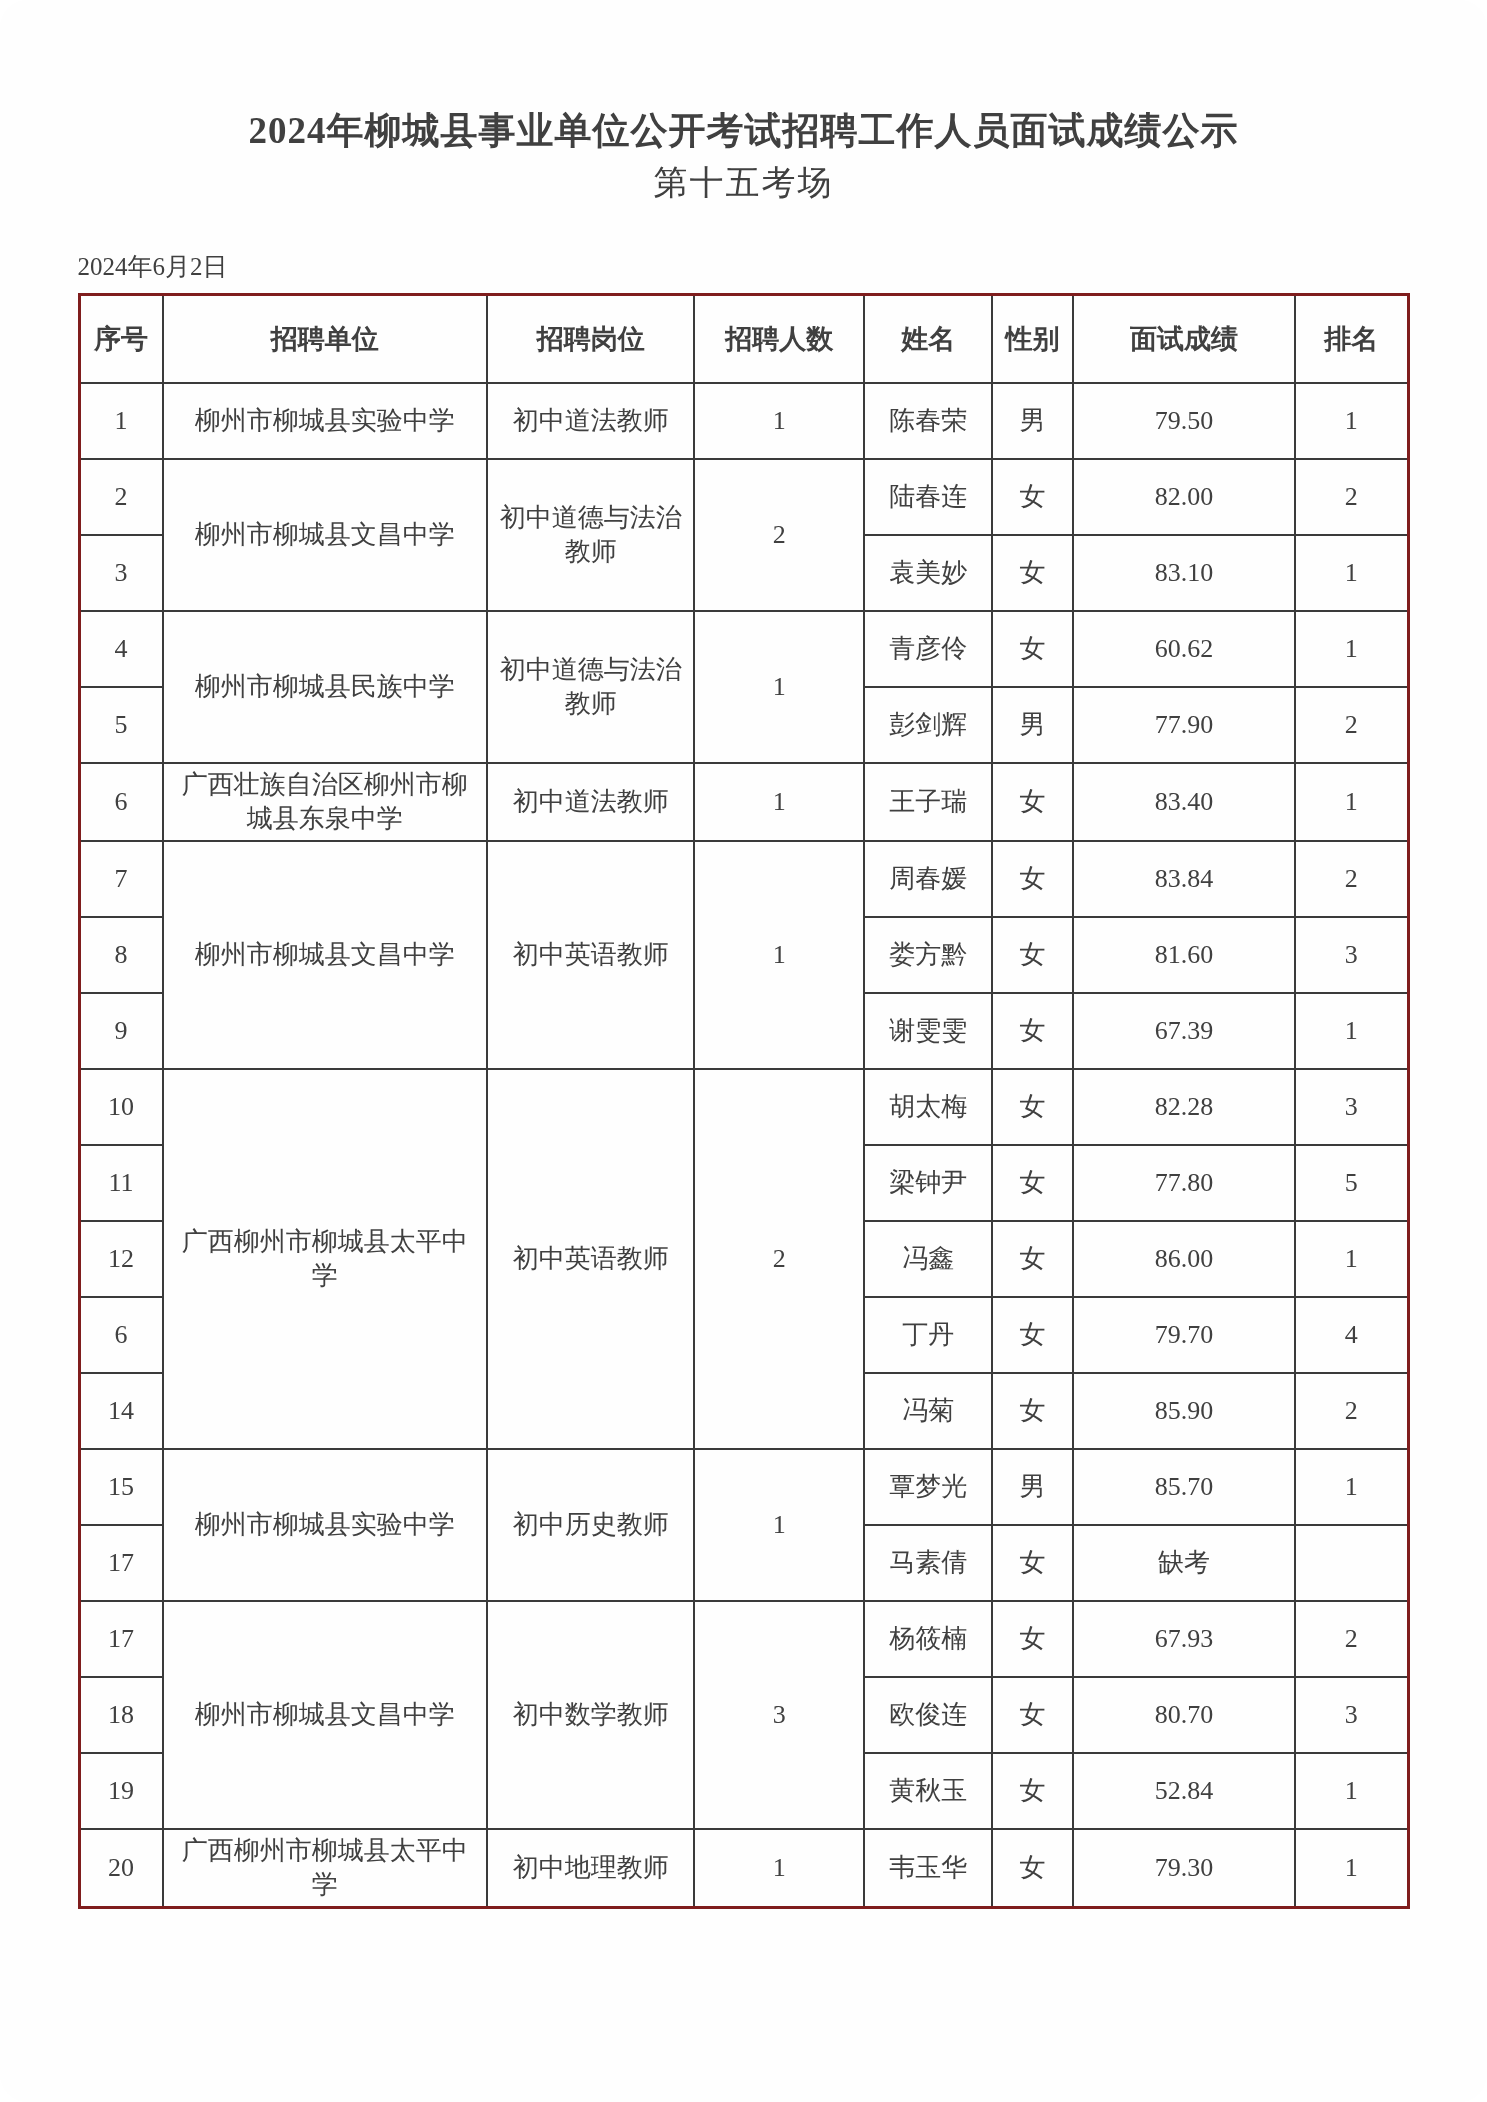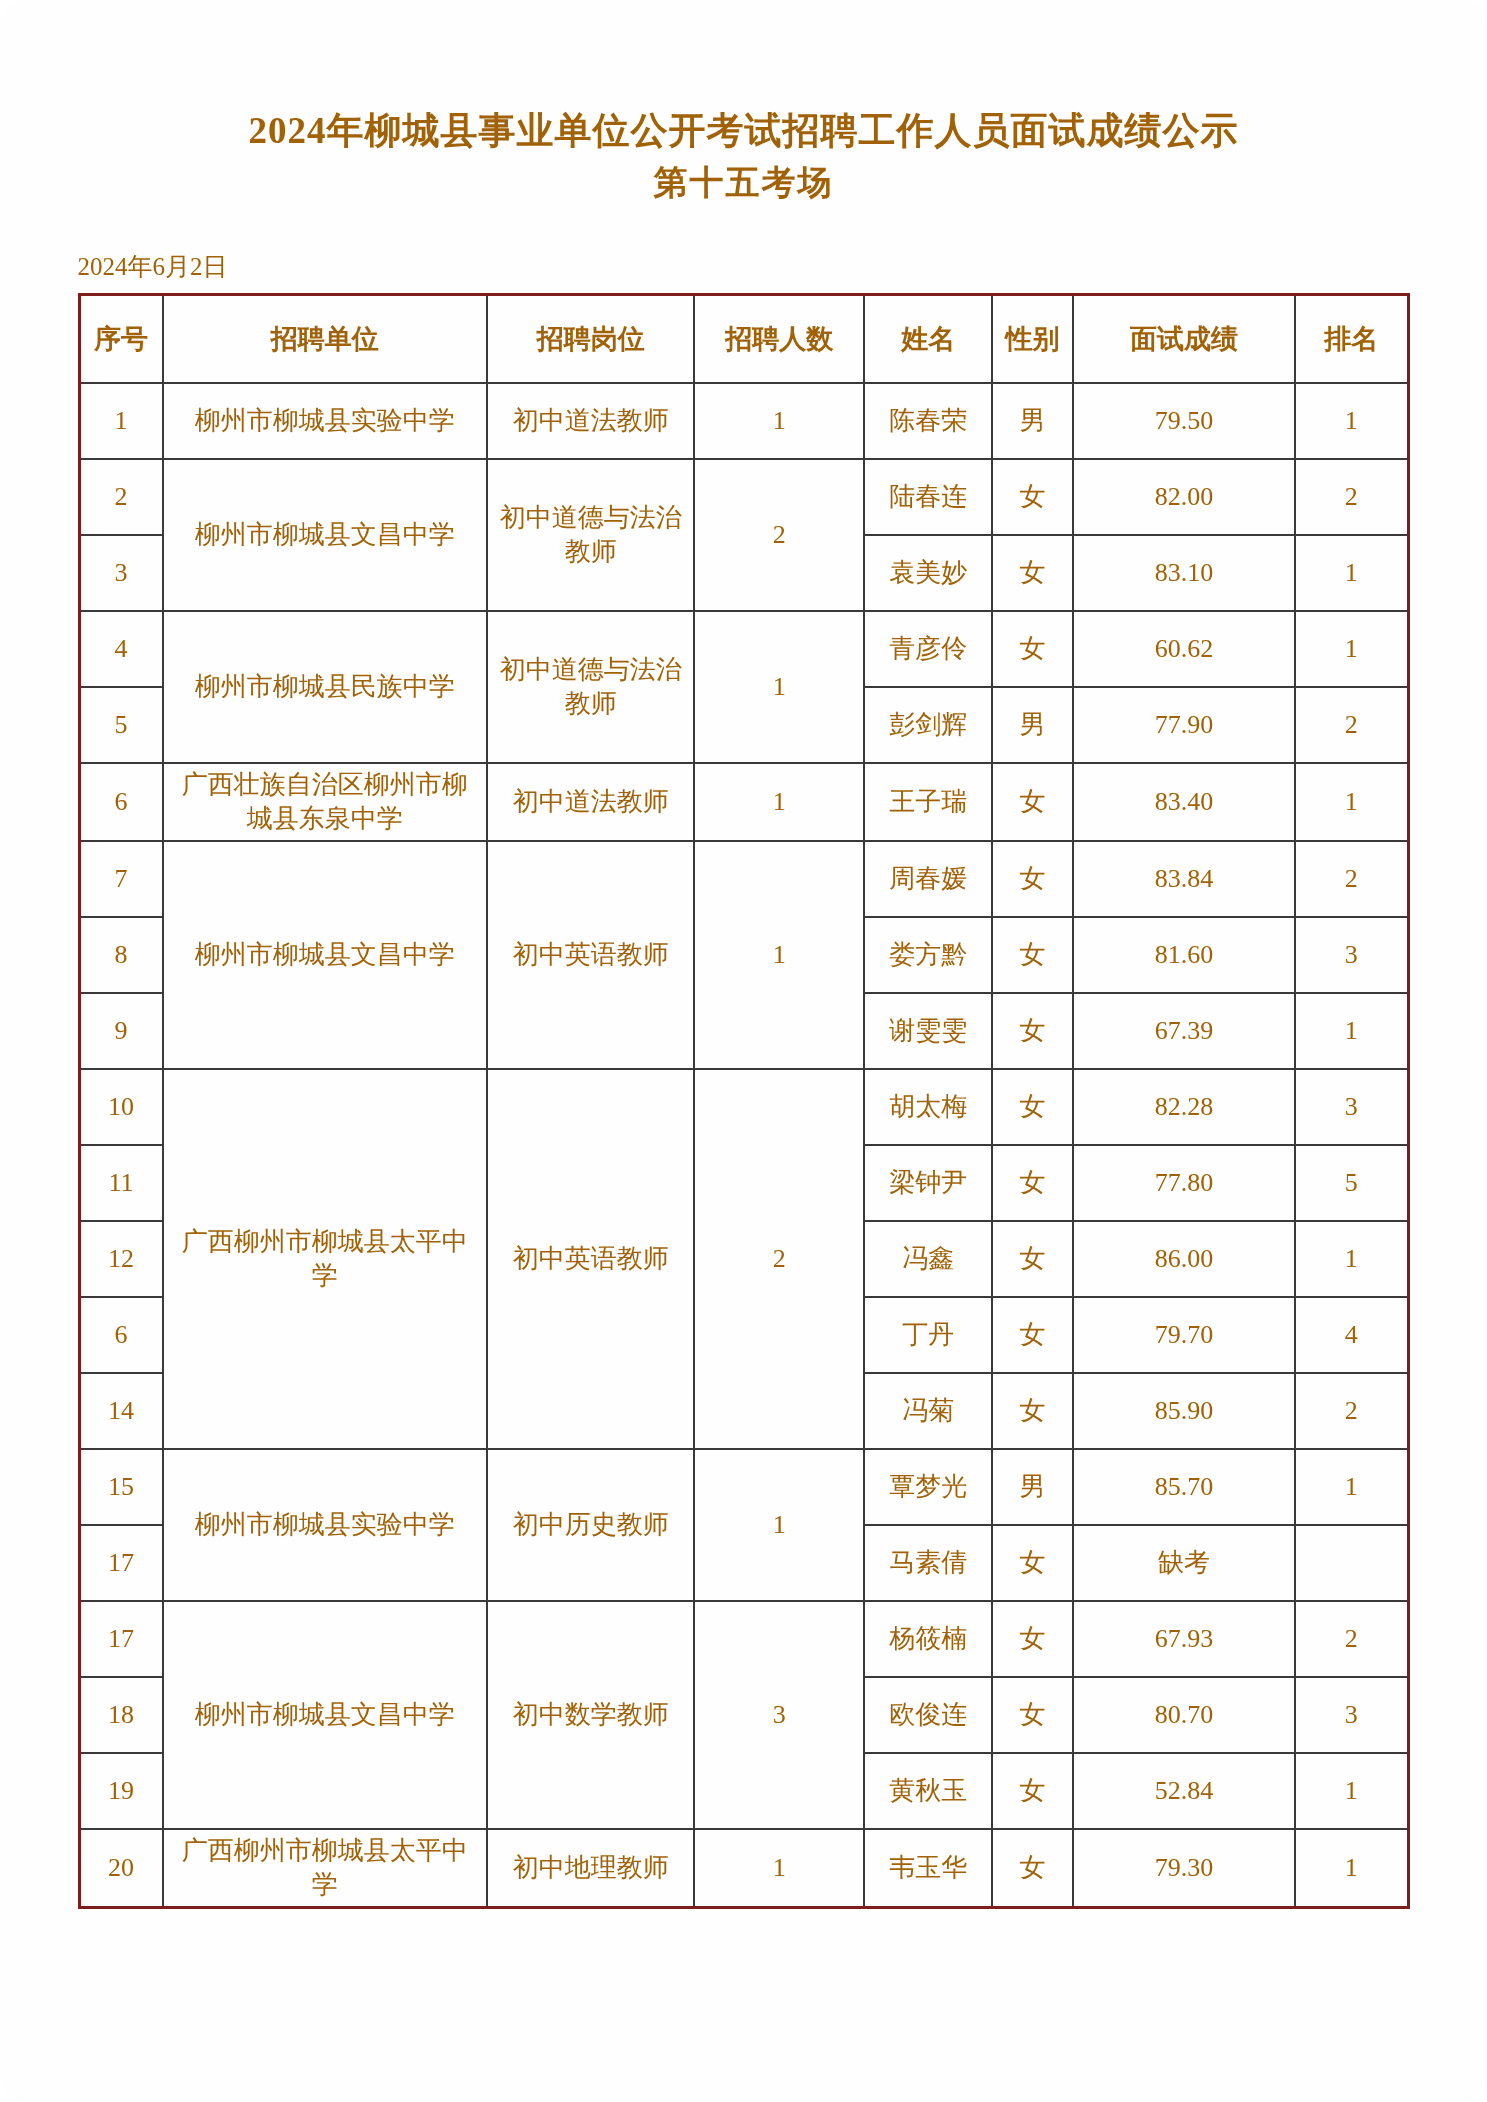--- a/index.html
+++ b/index.html
@@ -5,40 +5,40 @@
   html, body {
     margin: 0;
     padding: 0;
     background: #ffffff;
   }
   .page {
     position: relative;
     width: 1487px;
     height: 2102px;
     background: #fefefe;
-    color: #a16207;
+    color: #404040;
     font-family: "Liberation Serif", "DejaVu Serif", serif;
     overflow: hidden;
     border-radius: 27px;
   }
   .doc-title {
     margin: 0;
     padding-top: 108px;
     text-align: center;
     font-size: 37px;
     line-height: 46px;
     font-weight: bold;
     letter-spacing: 1px;
   }
   .doc-subtitle {
     margin: 8px 0 0 0;
     text-align: center;
     font-size: 34px;
     line-height: 42px;
-    font-weight: bold;
+    font-weight: normal;
     letter-spacing: 2px;
   }
   .date-row {
     width: 1332px;
     margin: 46px auto 10px auto;
     padding-right: 200px;
     box-sizing: border-box;
     text-align: left;
     font-size: 25px;
   }

